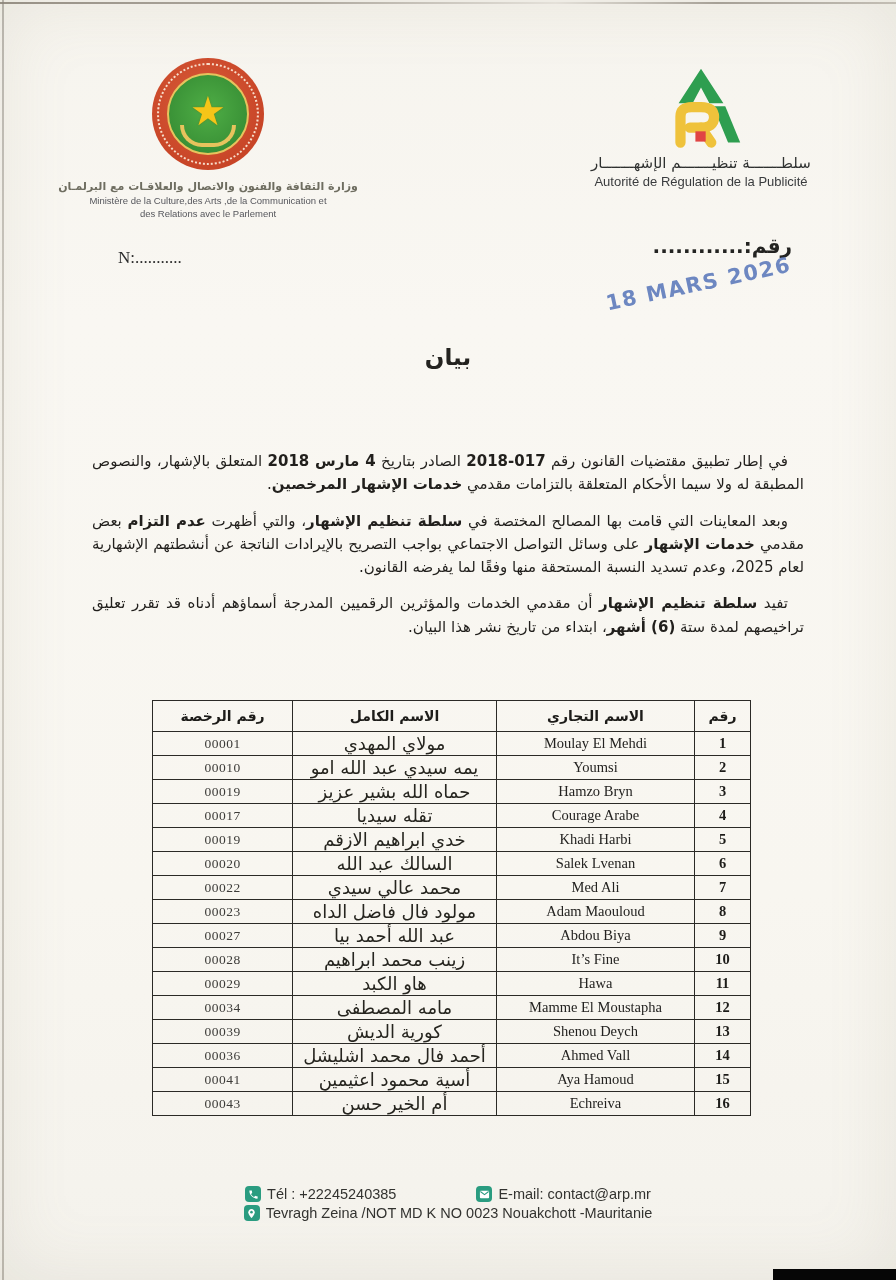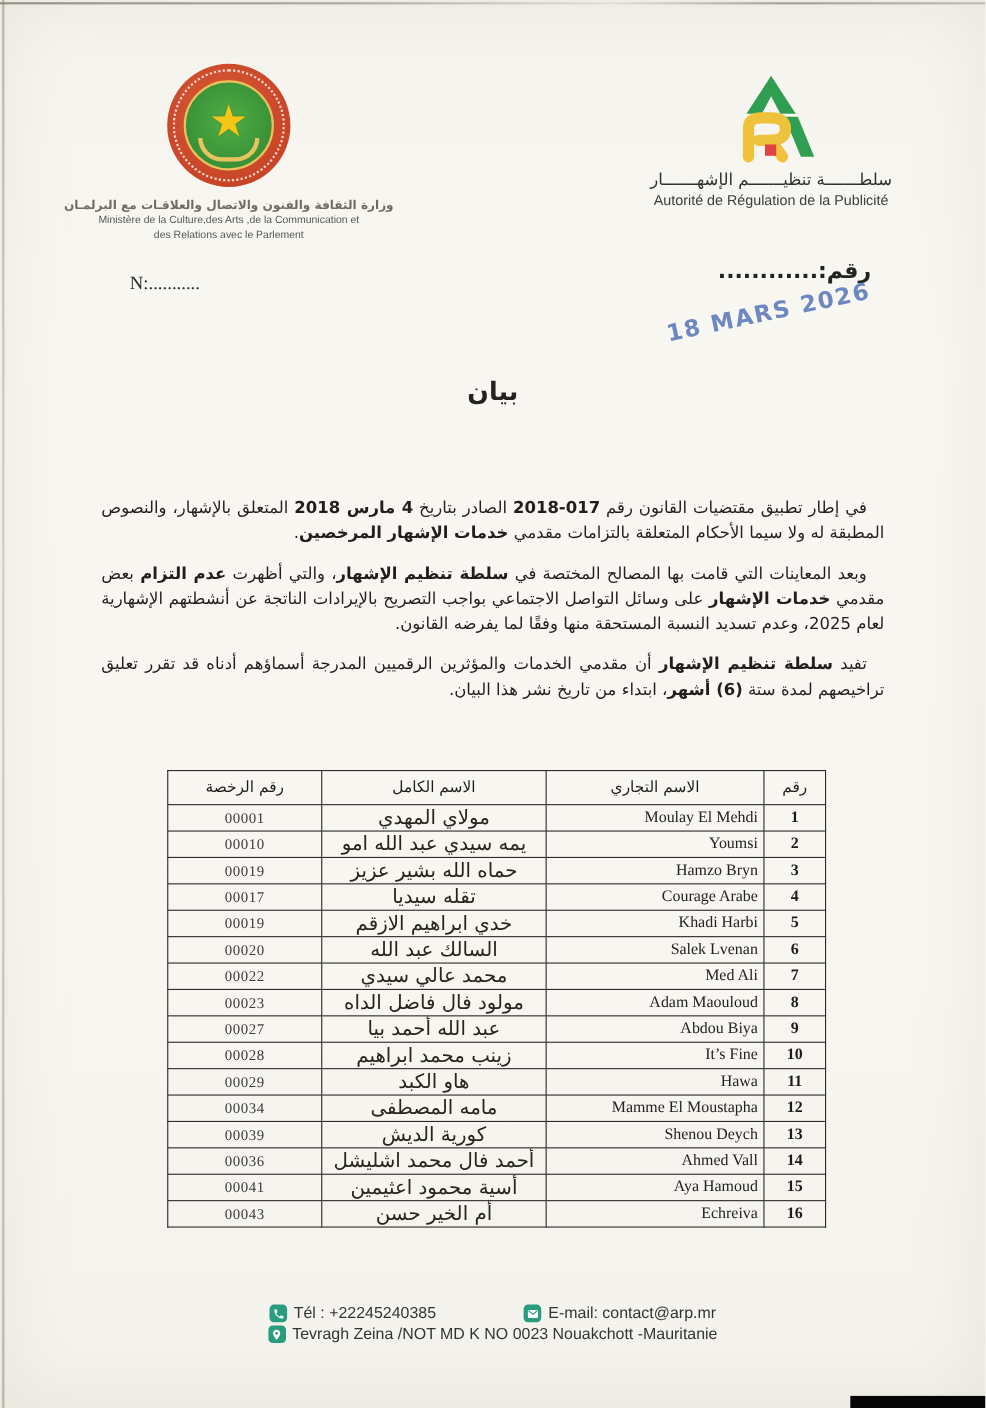--- a/index.html
+++ b/index.html
@@ -50,26 +50,26 @@
 
   
   .body-text{position:absolute;left:92px;top:450px;width:712px;direction:rtl;
     font-size:15px;line-height:1.55;text-align:justify;color:#211f1c;}
   .body-text p{margin:0 0 13px;text-indent:16px;}
 
   
   .suspension-table{position:absolute;left:152px;top:700px;width:598px;
     border-collapse:collapse;table-layout:fixed;}
   .suspension-table th,.suspension-table td{border:1.5px solid #2b2a26;padding:1px 5px;overflow:hidden;white-space:nowrap;}
-  .suspension-table th{height:28px;font-size:14px;font-weight:normal;text-align:center;color:#1d1c19;}
+  .suspension-table th{height:28px;font-size:14px;font-weight:bold;text-align:center;color:#1d1c19;}
   .suspension-table td{height:20px;}
   .col-lic{width:140px;} .col-full{width:204px;} .col-trade{width:198px;} .col-num{width:56px;}
   .c-lic{text-align:center;font-family:"Liberation Serif",serif;font-size:13.5px;color:#3c3b38;letter-spacing:.5px;}
   .c-full{text-align:center;direction:rtl;font-size:18px;color:#26251f;}
-  .c-trade{text-align:right;font-family:"Liberation Serif",serif;font-size:14.5px;color:#232220;padding-left:9px;}
+  .c-trade{text-align:center;font-family:"Liberation Serif",serif;font-size:14.5px;color:#232220;padding-left:9px;}
   .c-num{text-align:center;font-family:"Liberation Serif",serif;font-size:14.5px;font-weight:bold;color:#1d1c19;}
 
   
   .footer{position:absolute;left:0;right:0;top:1186px;display:flex;flex-direction:column;
     align-items:center;gap:3px;font-family:"Liberation Sans",sans-serif;font-size:14.5px;color:#333330;}
   .footer-row{display:flex;align-items:center;gap:80px;}
   .contact-item{display:flex;align-items:center;gap:6px;}
   .f-icon{width:16px;height:16px;border-radius:4px;background:#2a9c80;display:flex;
     align-items:center;justify-content:center;flex:0 0 auto;}
   .f-icon svg{width:11px;height:11px;}

